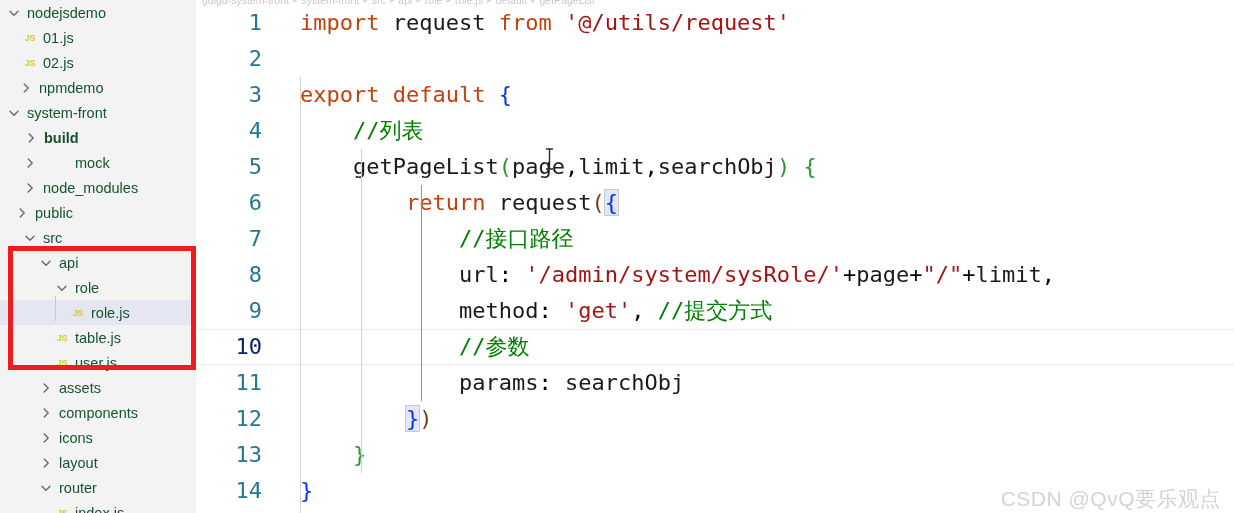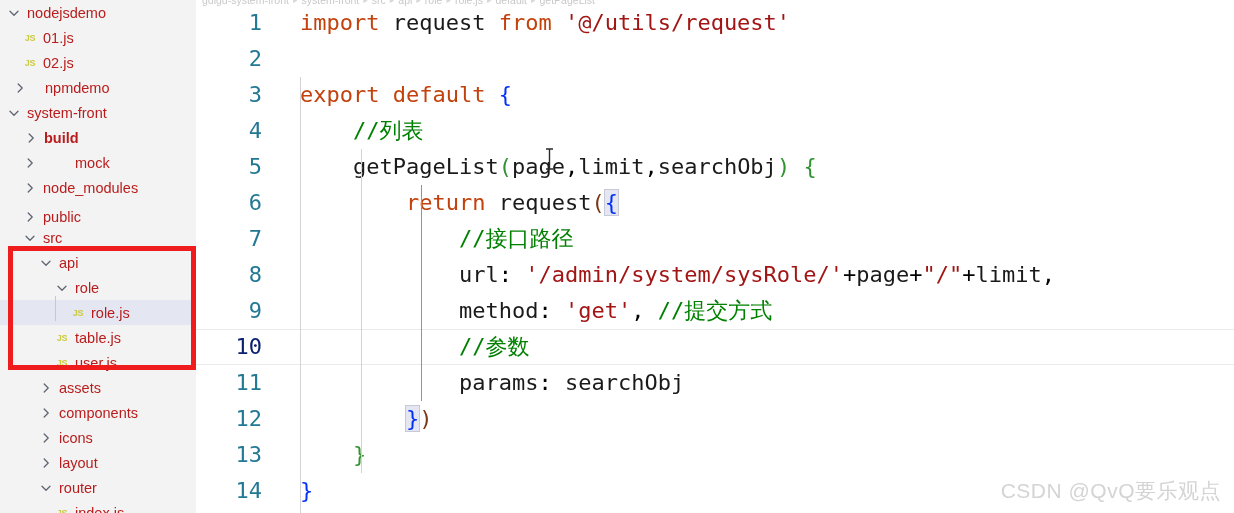--- a/index.html
+++ b/index.html
@@ -44,21 +44,21 @@
   .chev svg { display:block; }
   .jsicon {
     width:16px; height:16px;
     flex:0 0 16px;
     display:flex; align-items:center; justify-content:center;
     font-size:9px; font-weight:bold;
     color:#cbcb41;
     font-family:"Liberation Sans", sans-serif;
     letter-spacing:-0.3px;
   }
-  .label { padding-left:5px; font-size:14.5px; color:#b91c1c; }
+  .label { padding-left:5px; font-size:14.5px; color:#14532d; }
   .vline {
     position:absolute;
     width:1px;
     background:#c8c8c8;
   }
 
   
   #red-box {
     position:absolute;
     left:8px; top:246px;
@@ -151,21 +151,21 @@
     left:349px; top:148px;
     width:9px; height:22px;
     z-index:30;
     pointer-events:none;
   }
   #ibeam svg { display:block; }
 
   
   #watermark {
     position:absolute;
-    right:13px; bottom:8px;
+    right:13px; bottom:0;
     font-size:21px;
     color:#d4d4d4;
     font-family:"Liberation Sans", sans-serif;
     letter-spacing:.5px;
     z-index:25;
     user-select:none;
   }
   
   #topstrip {
     position:absolute;
@@ -189,21 +189,21 @@
           <span class="label">nodejsdemo</span>
         </div>
         <div class="tree-row" style="padding-left:22px;">
           <span class="jsicon">JS</span>
           <span class="label">01.js</span>
         </div>
         <div class="tree-row" style="padding-left:22px;">
           <span class="jsicon">JS</span>
           <span class="label">02.js</span>
         </div>
-        <div class="tree-row" style="padding-left:12px;gap:12px;">
+        <div class="tree-row" style="padding-left:18px;">
           <span class="chev">
             <svg width="14" height="14" viewBox="0 0 14 14">
               <path d="M5.2 3 L9.2 7 L5.2 11" stroke="#5f6671" stroke-width="1.3" fill="none" stroke-linecap="round" stroke-linejoin="round"></path>
             </svg>
           </span>
           <span class="label">npmdemo</span>
         </div>
         <div class="tree-row" style="padding-left:6px;">
           <span class="chev">
             <svg width="14" height="14" viewBox="0 0 14 14">
@@ -229,21 +229,21 @@
           <span class="label">mock</span>
         </div>
         <div class="tree-row" style="padding-left:22px;">
           <span class="chev">
             <svg width="14" height="14" viewBox="0 0 14 14">
               <path d="M5.2 3 L9.2 7 L5.2 11" stroke="#5f6671" stroke-width="1.3" fill="none" stroke-linecap="round" stroke-linejoin="round"></path>
             </svg>
           </span>
           <span class="label">node_modules</span>
         </div>
-        <div class="tree-row" style="padding-left:22px;align-items:flex-end;">
+        <div class="tree-row" style="padding-left:14px;">
           <span class="chev">
             <svg width="14" height="14" viewBox="0 0 14 14">
               <path d="M5.2 3 L9.2 7 L5.2 11" stroke="#5f6671" stroke-width="1.3" fill="none" stroke-linecap="round" stroke-linejoin="round"></path>
             </svg>
           </span>
           <span class="label">public</span>
         </div>
         <div class="tree-row" style="padding-left:22px;">
           <span class="chev">
             <svg width="14" height="14" viewBox="0 0 14 14">

